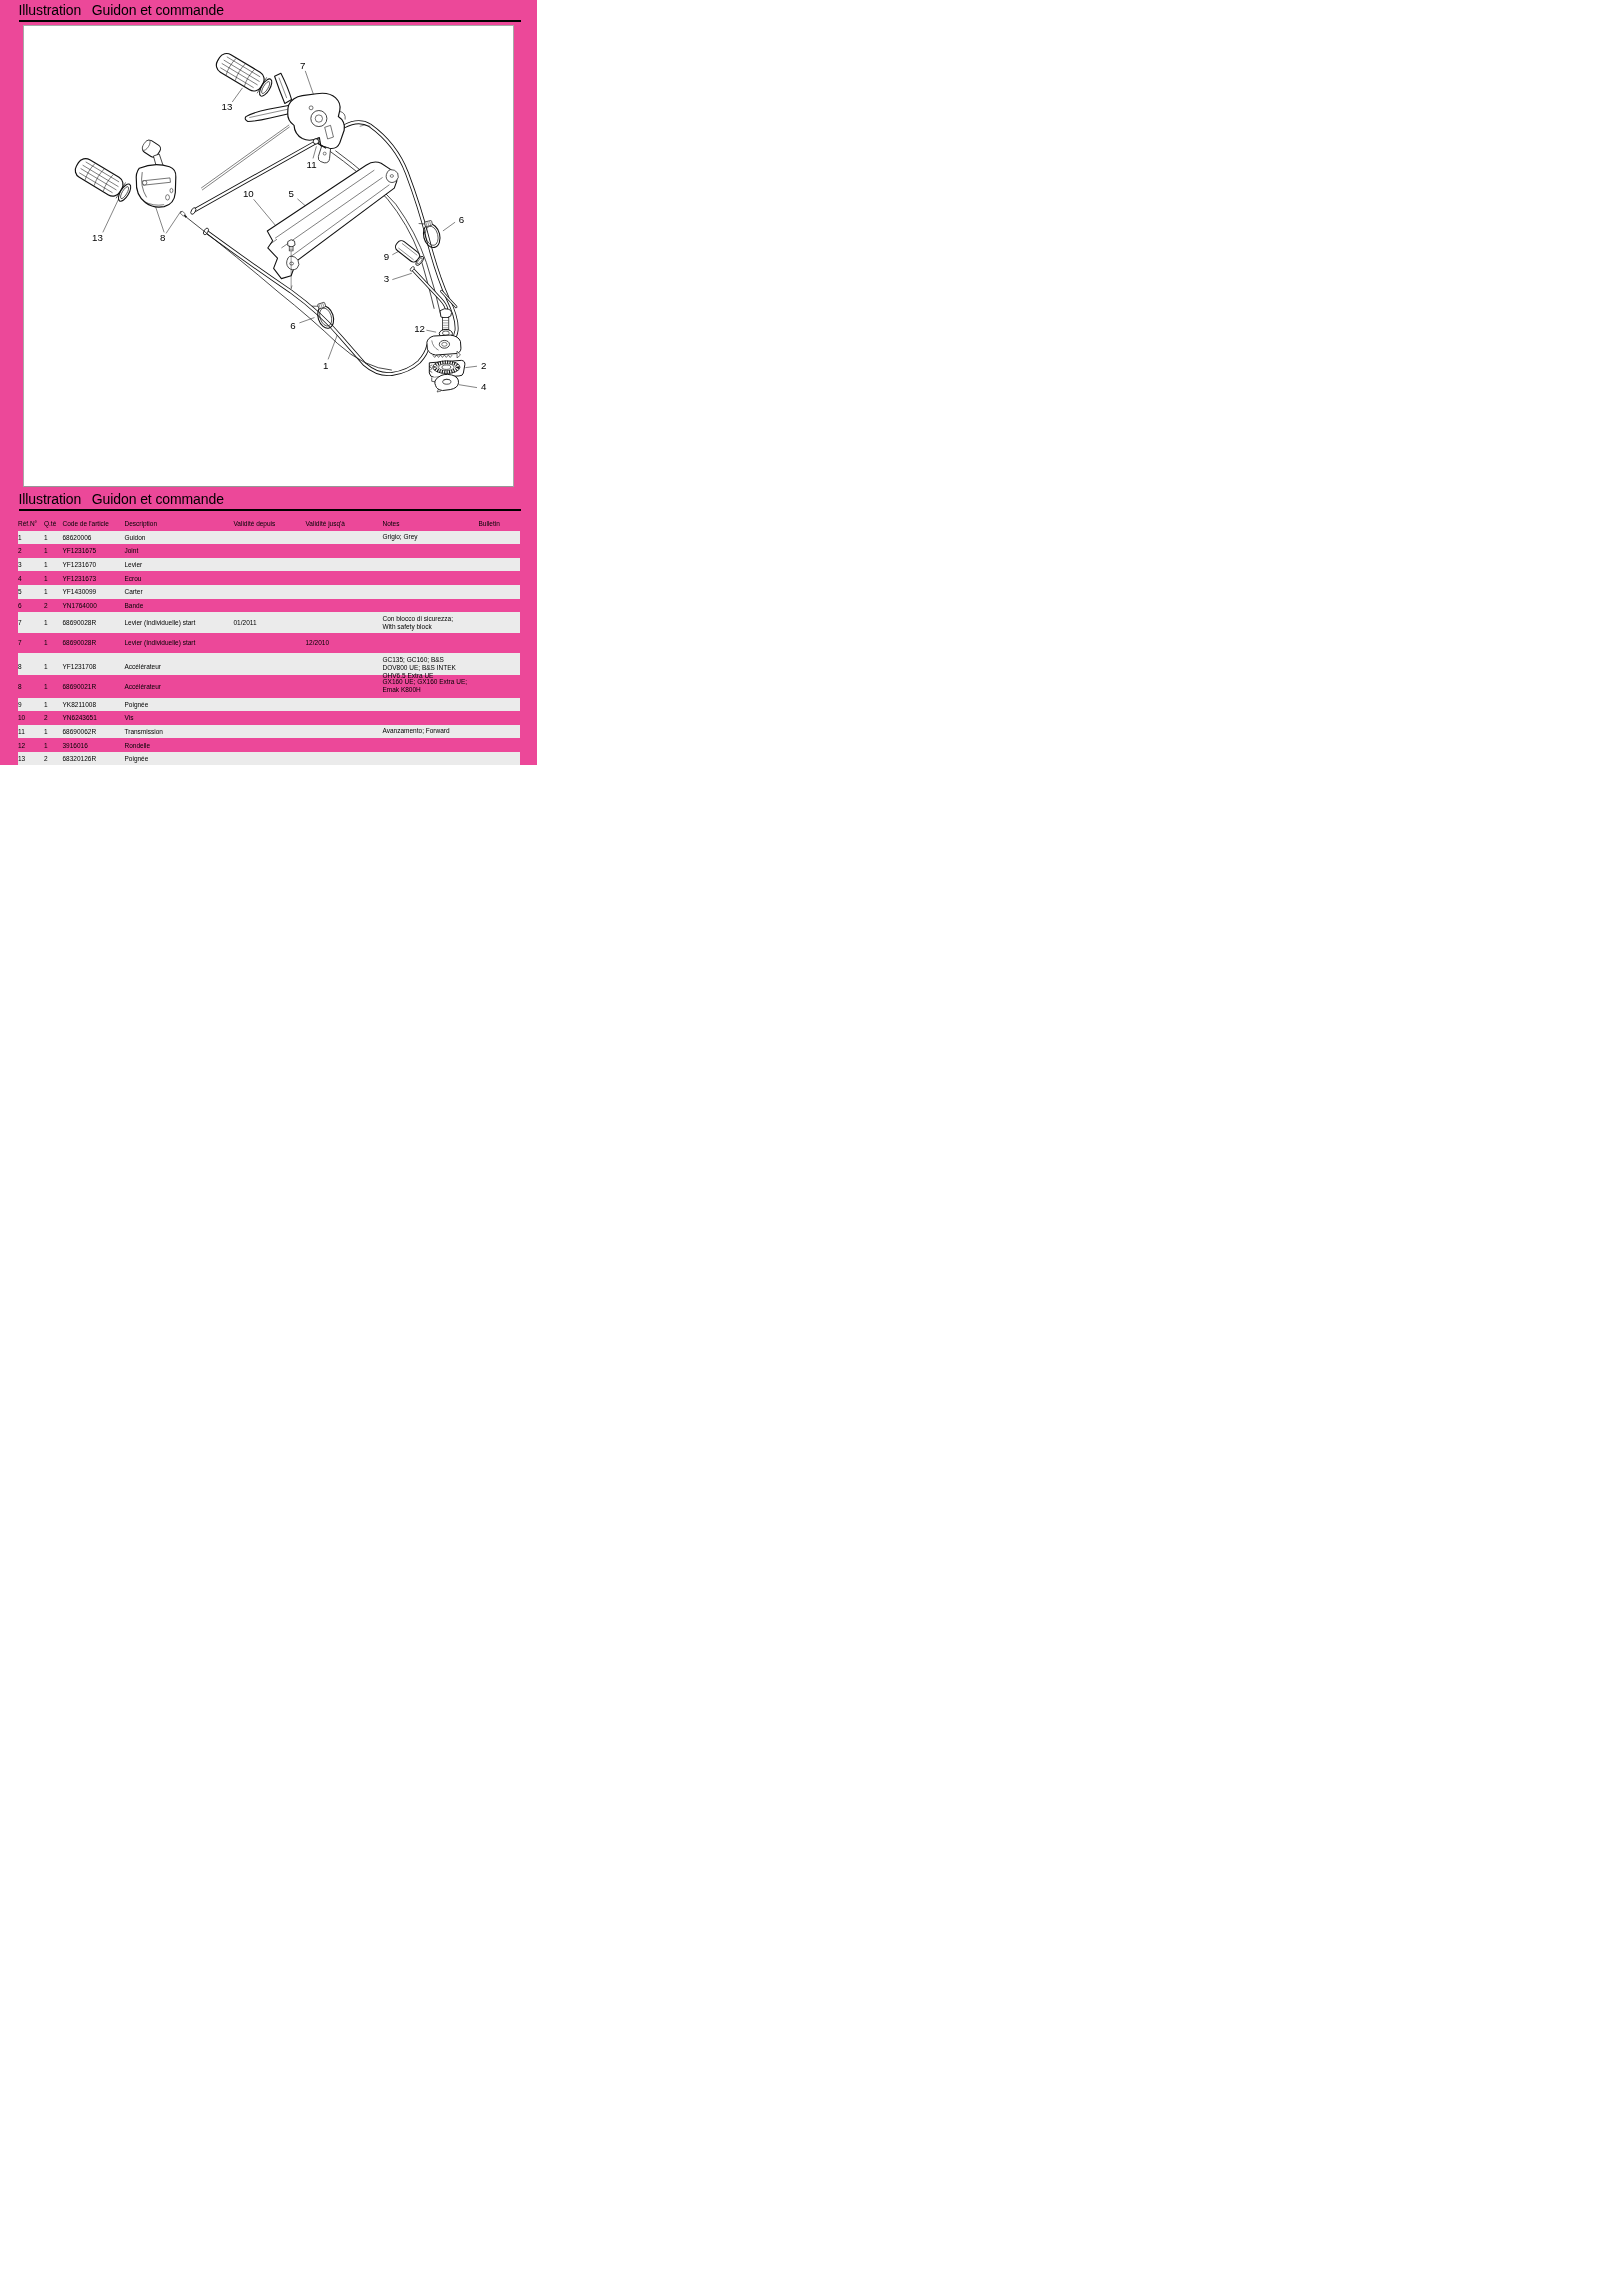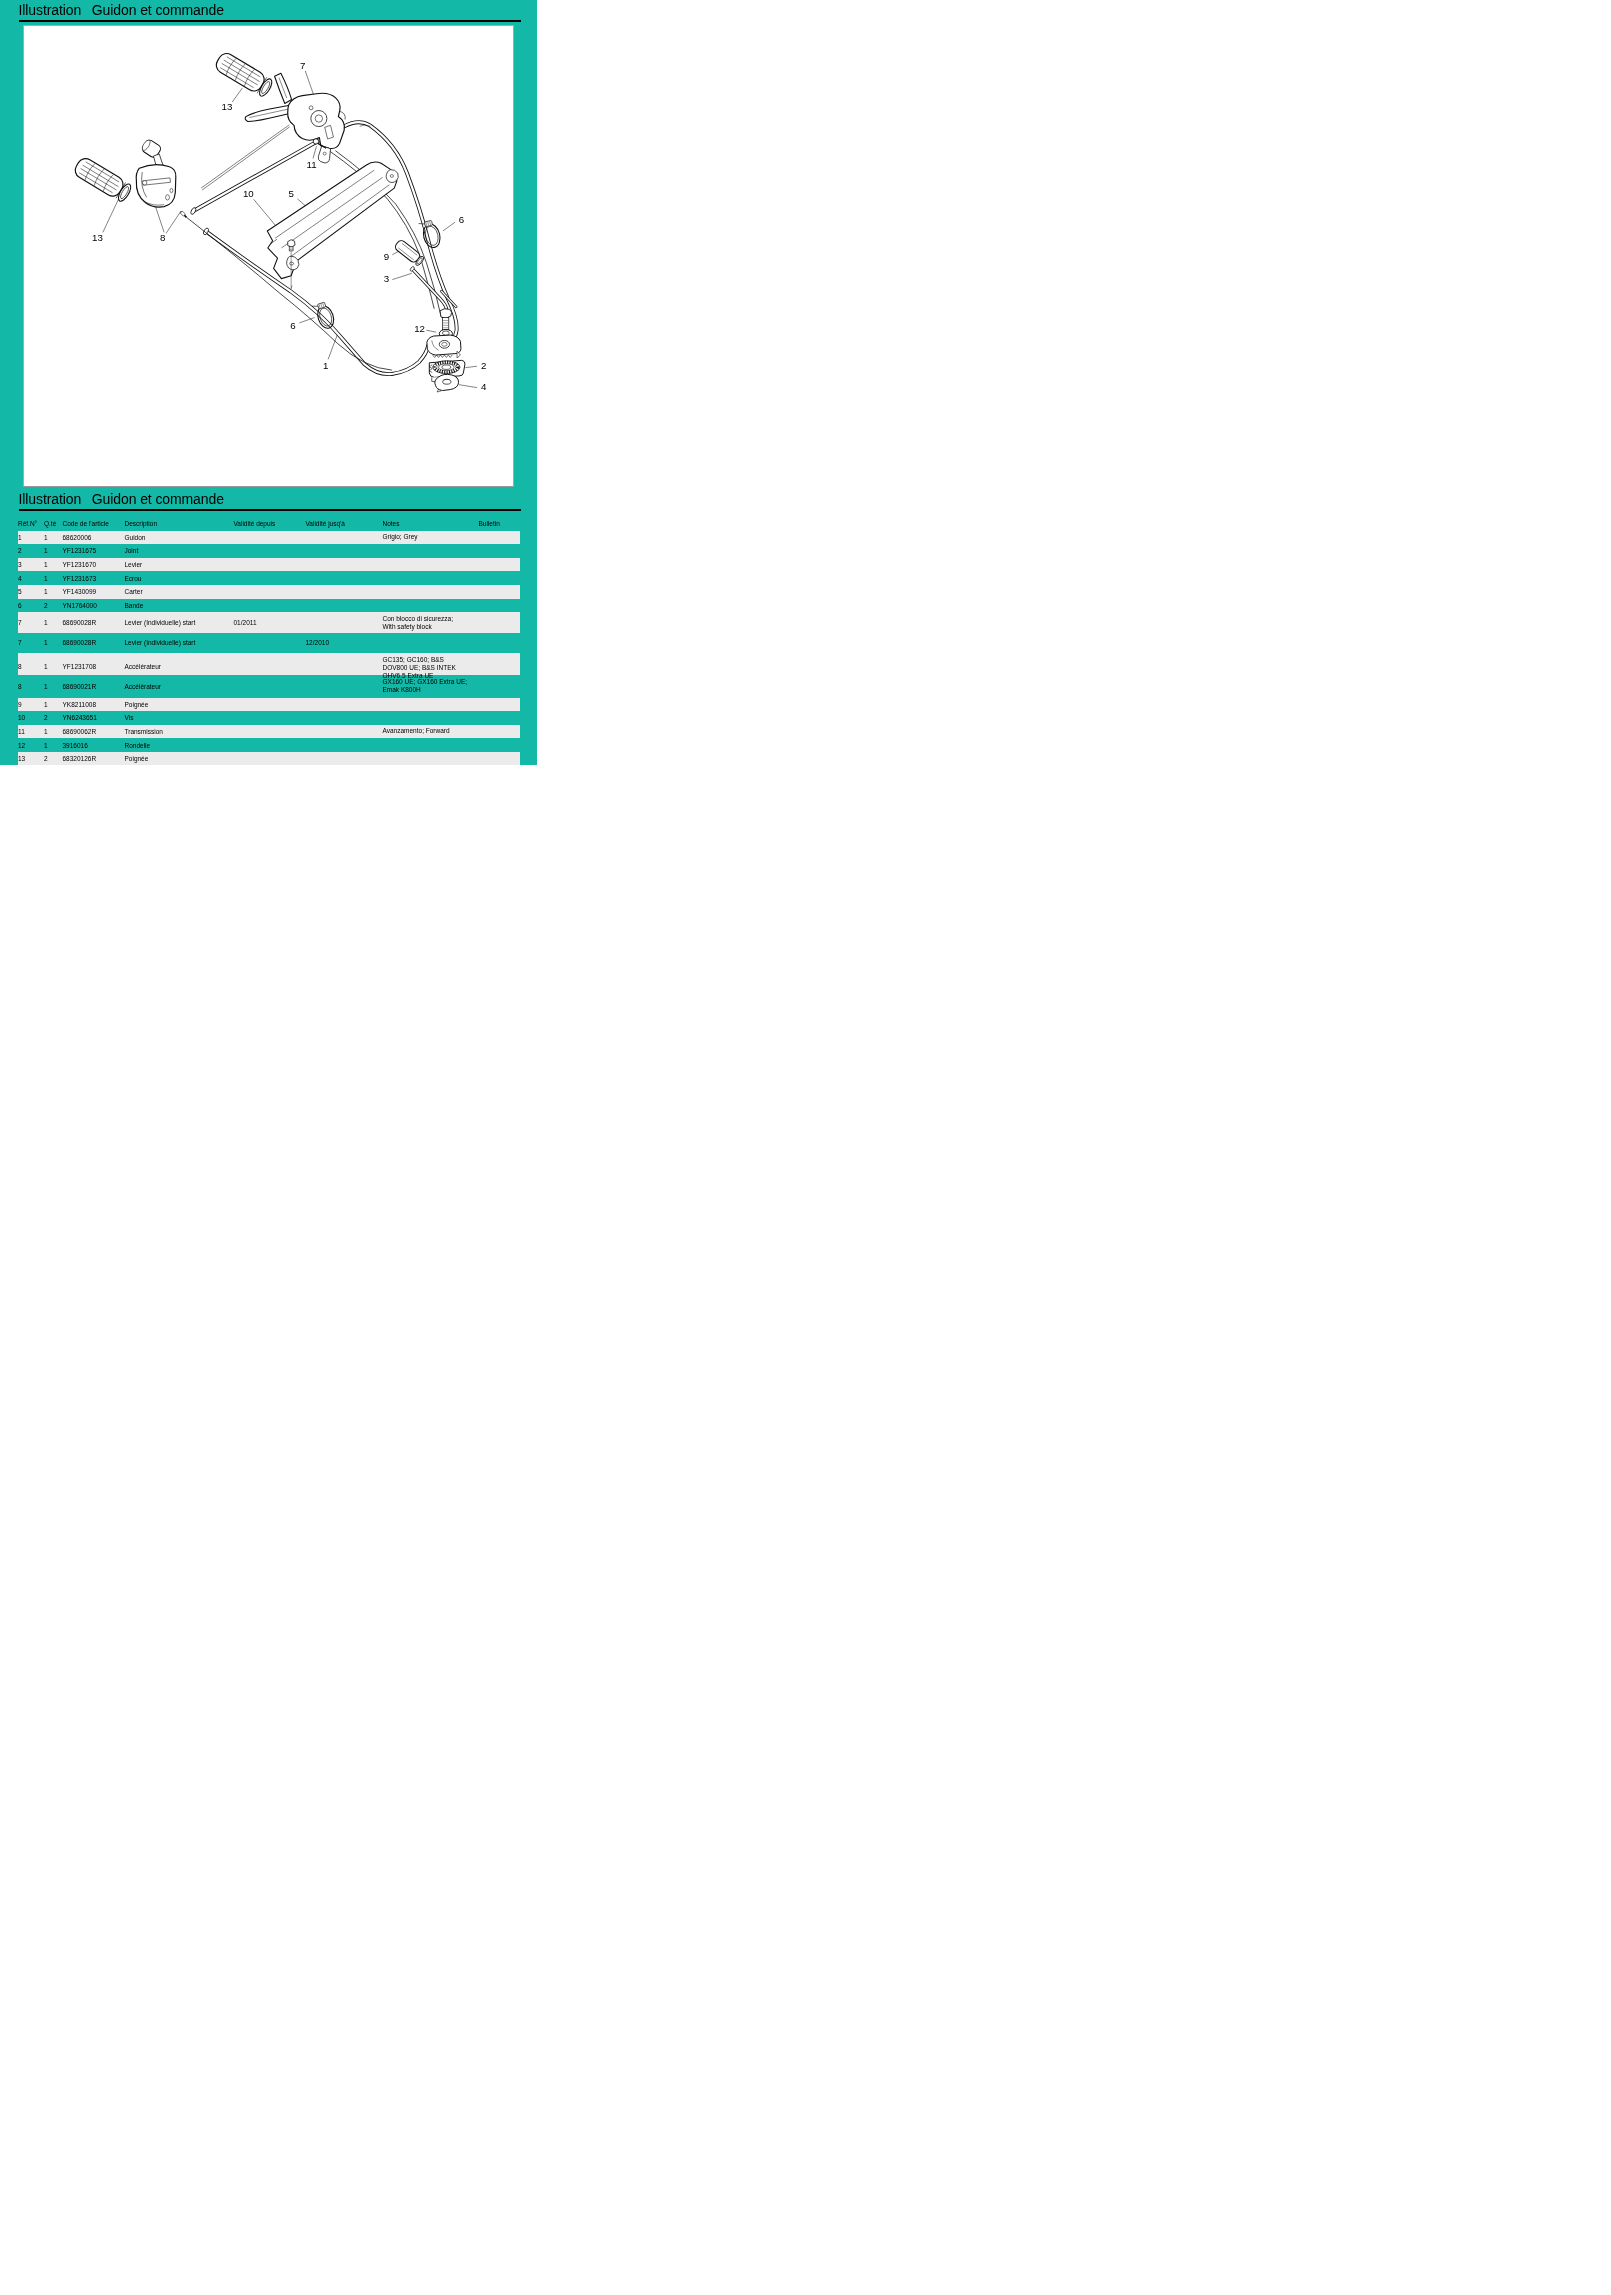--- a/index.html
+++ b/index.html
@@ -1,17 +1,17 @@
 <!DOCTYPE html>
 <html style="font-size:7.8px"><head>
 <meta charset="utf-8">
 <style>
   html,body{margin:0;padding:0;background:#fff;}
   body{width:537px;font-family:"Liberation Sans",sans-serif;color:#000;}
-  .page{position:relative;width:537px;height:765px;background:#14b8a6;overflow:hidden;}
+  .page{position:relative;width:537px;height:765px;background:#ec4899;overflow:hidden;}
   .doc-title{position:absolute;left:18.5px;font-size:14px;letter-spacing:-0.1px;white-space:nowrap;}
   .doc-title .t2{margin-left:10.7px;}
   .title-rule{position:absolute;left:18.5px;width:502px;height:1.5px;background:#000;}
   .diagram-box{position:absolute;left:23px;top:25px;width:491px;height:462px;
     border:0.5px solid #a8a8a8;border-bottom:1px solid #979797;box-sizing:border-box;background:#fff;}
   .diagram-box svg{display:block;width:100%;height:100%;}
   text.callout{font-family:"Liberation Sans",sans-serif;font-size:20px;fill:#000;text-anchor:middle;}
   
   .ptable{position:absolute;left:18px;top:516px;width:502px;font-size:6.5px;}
   .prow{display:grid;grid-template-columns:26px 18.5px 62px 109px 72px 77px 96px auto;}

